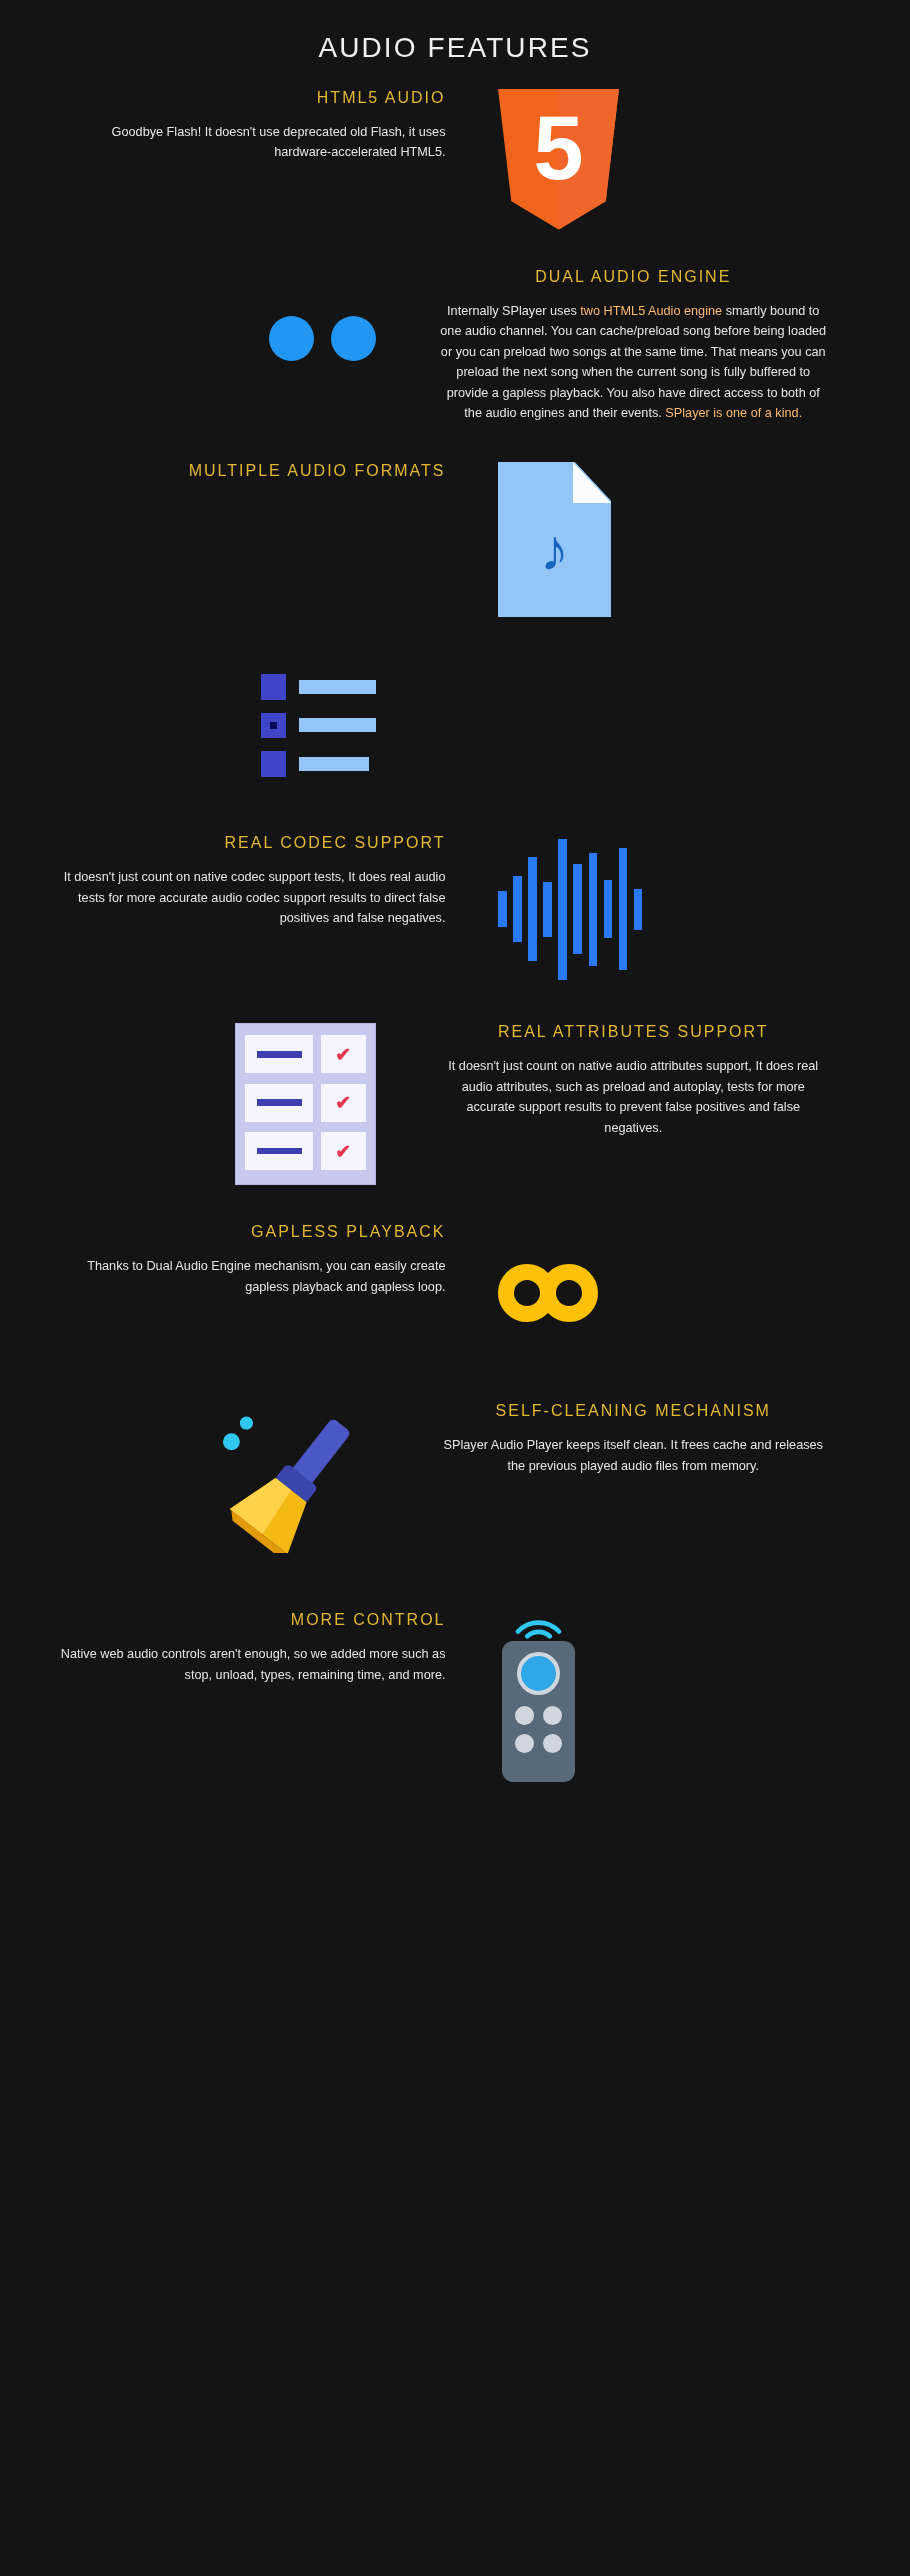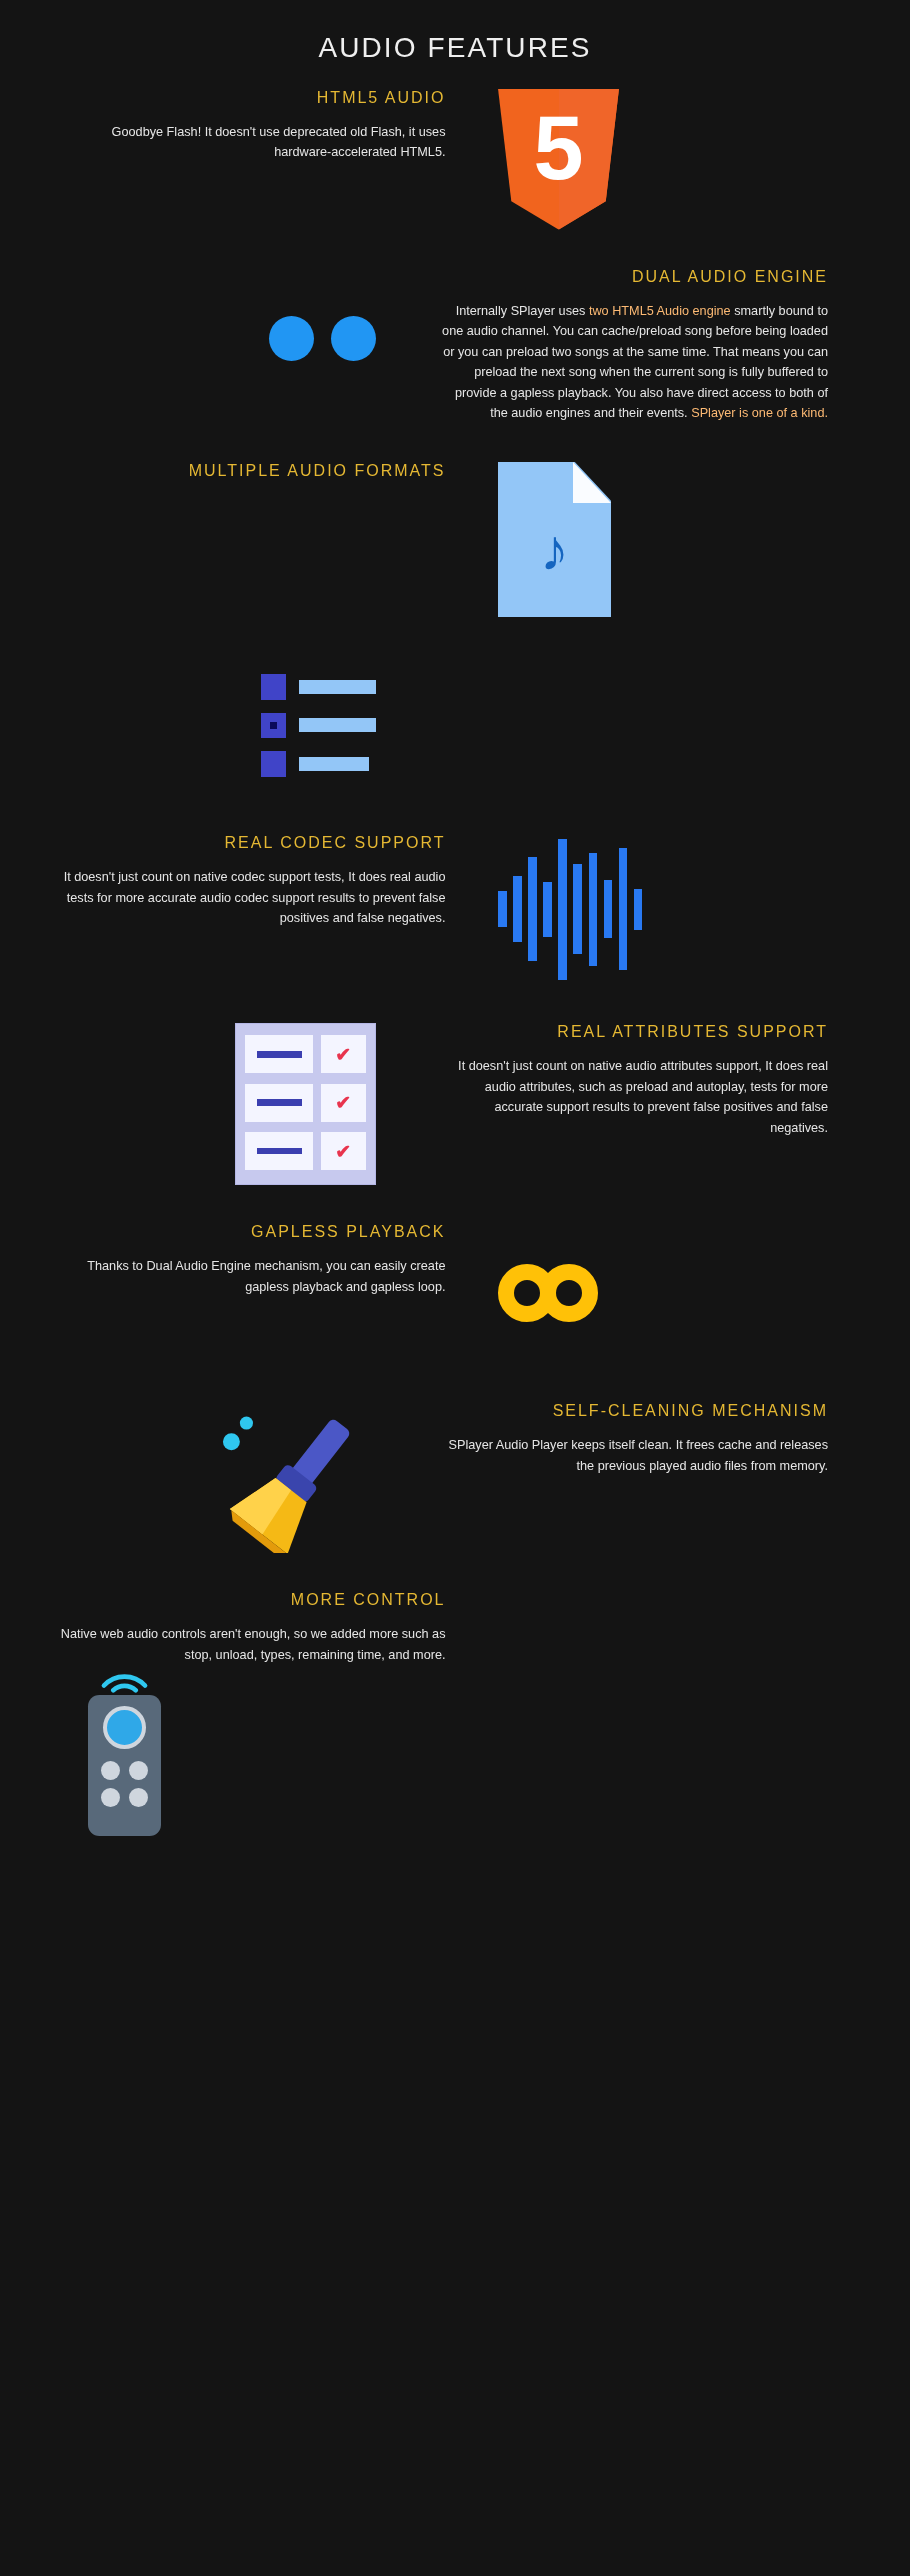--- a/index.html
+++ b/index.html
@@ -40,21 +40,21 @@
     align-items: center;
     justify-content: center;
     min-height: 141px;
   }
 
   
   .feature.text-left .col-text { order: 1; text-align: right; padding-right: 24.5px; }
   .feature.text-left .col-art { order: 2; justify-content: flex-start; padding-left: 28px;}
   
   .feature.text-right .col-art { order: 1; justify-content: flex-end; padding-right: 38px;}
-  .feature.text-right .col-text { order: 2; text-align: right; padding-left: 24.5px; }
+  .feature.text-right .col-text { order: 2; text-align: center; padding-left: 24.5px; }
 
   .f-title {
     color: #e5b833;
     font-size: 16px;
     letter-spacing: 2px;
     font-weight: 400;
     margin-bottom: 15px;
   }
   .f-body {
     font-size: 12.7px;
@@ -242,21 +242,21 @@
           <span class="sq"></span>
           <span class="bar" style="width:70px"></span>
         </div>
     </div>
   </div>
 </section>
 
 <section class="feature text-left" style="margin-top:38px;">
   <div class="col-text">
     <div class="f-title">REAL CODEC SUPPORT</div>
-    <div class="f-body">It doesn't just count on native codec support tests, It does real audio tests for more accurate audio codec support results to prevent false positives and false negatives.</div>
+    <div class="f-body">It doesn't just count on native codec support tests, It does real audio tests for more accurate audio codec support results to direct false positives and false negatives.</div>
   </div>
   <div class="col-art">
     <div class="wave">
         <i style="height: 36px;"></i>
         <i style="height: 66px;"></i>
         <i style="height: 104px;"></i>
         <i style="height: 55px;"></i>
         <i style="height: 141px;"></i>
         <i style="height: 90px;"></i>
         <i style="height: 113px;"></i>
@@ -324,21 +324,21 @@
         </g>
       </svg>
     </div>
   </div>
   <div class="col-text">
     <div class="f-title">SELF-CLEANING MECHANISM</div>
     <div class="f-body">SPlayer Audio Player keeps itself clean. It frees cache and releases the previous played audio files from memory.</div>
   </div>
 </section>
 
-<section class="feature text-left" style="margin-top:38px;flex-direction:column;">
+<section class="feature text-left" style="margin-top:58px;">
   <div class="col-text">
     <div class="f-title">MORE CONTROL</div>
     <div class="f-body">Native web audio controls aren't enough, so we added more such as stop, unload, types, remaining time, and more.</div>
   </div>
   <div class="col-art">
     <div class="remote">
       <svg class="rm-wifi" width="53" height="28" viewBox="0 0 56 30">
         <path d="M6 22 A30 30 0 0 1 50 22" stroke="#2fc7ef" stroke-width="5" fill="none" stroke-linecap="round"></path>
         <path d="M16 27 A18 18 0 0 1 40 27" stroke="#2fc7ef" stroke-width="5" fill="none" stroke-linecap="round"></path>
       </svg>

